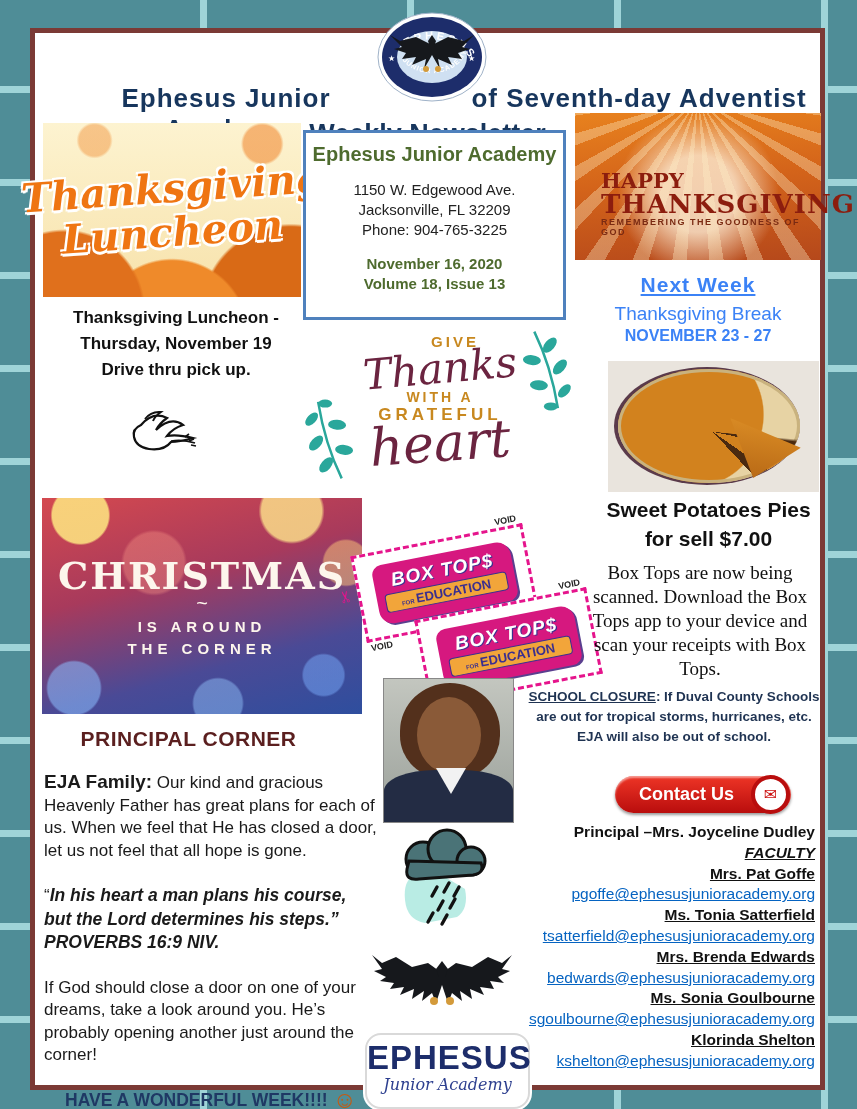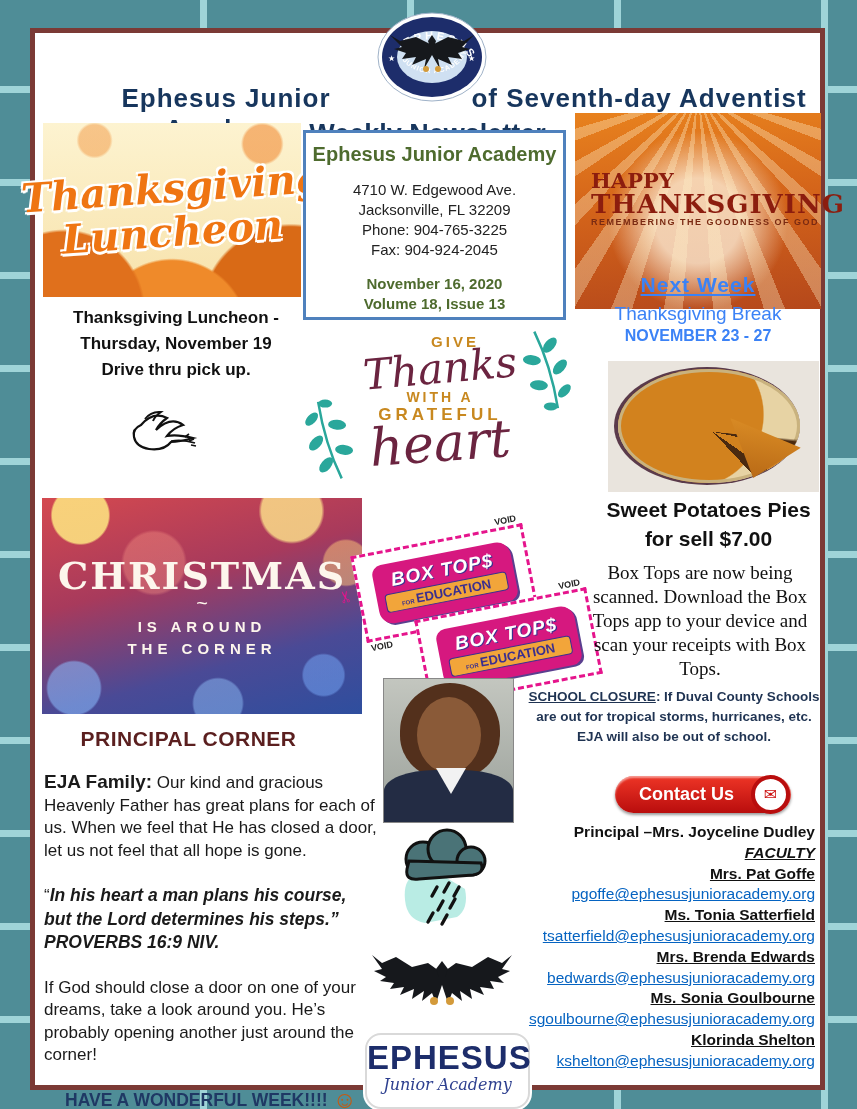--- a/index.html
+++ b/index.html
@@ -131,26 +131,26 @@
   .eagleart{ left:335px; top:910px; width:145px; height:72px; }
 
   .ephlogo{ left:330px; top:1000px; width:165px; height:76px; background:#fff;
     border:2px solid #d9d9d9; border-radius:16px; text-align:center; padding-top:6px;
     box-shadow:0 0 0 2px #fff; }
   .ephlogo .big{ color:#1d2d6b; font-weight:bold; font-size:33px; letter-spacing:1px; line-height:34px; }
   .ephlogo .small{ color:#2d3f8f; font-family:"DejaVu Serif", serif; font-style:italic; font-size:16px; }
 
   
   .thanksimg{
-    left:540px; top:80px; width:246px; height:196px;
+    left:540px; top:80px; width:246px; height:147px;
     background:
       repeating-conic-gradient(from -50deg at 50% -10%, rgba(255,240,200,.35) 0 5deg, rgba(0,0,0,0) 5deg 13deg),
       radial-gradient(circle at 50% 55%, rgba(255,245,225,.75) 0 26%, transparent 55%),
       linear-gradient(175deg,#e8821e 0%, #d4641a 45%, #b5481b 100%);
-    color:#8c1d0e; padding:58px 0 0 16px;
+    color:#8c1d0e; padding:58px 0 0 26px;
   }
   .ht1{ font-family:"DejaVu Serif", serif; font-weight:bold; font-size:21px; line-height:20px; }
   .ht2{ font-family:"DejaVu Serif", serif; font-weight:bold; font-size:26px; line-height:26px; letter-spacing:1px; }
   .ht3{ font-size:9px; letter-spacing:1.5px; color:#7a2a12; font-weight:bold; }
 
   .nextweek{ left:540px; top:240px; width:246px; text-align:center; color:#3b82f6; }
   .nw1{ font-size:21px; text-decoration:underline; font-weight:bold; letter-spacing:1px; }
   .nw2{ font-size:19px; margin-top:6px; }
   .nw3{ font-size:16px; font-weight:bold; margin-top:2px; }
 
@@ -255,24 +255,23 @@
 
   <div class="abs pc-body">
     <p><span class="pc-lead">EJA Family:</span><span> Our kind and gracious Heavenly Father has great plans for each of us. When we feel that He has closed a door, let us not feel that all hope is gone.</span></p>
     <p><span>“</span><span class="pc-quote">In his heart a man plans his course, but the Lord determines his steps.” PROVERBS 16:9 NIV.</span></p>
     <p>If God should close a door on one of your dreams, take a look around you. He’s probably opening another just around the corner!</p>
     <p class="pc-close"><span>HAVE A WONDERFUL WEEK!!!!</span> <span class="smiley">☺</span></p>
   </div>
 
   <div class="abs infobox">
     <div class="t">Ephesus Junior Academy</div>
-    <div class="a">4710 W. Edgewood Ave.</div>
+    <div class="a">1150 W. Edgewood Ave.</div>
     <div class="a">Jacksonville, FL 32209</div>
     <div class="a">Phone: 904-765-3225</div>
-    <div class="a">Fax: 904-924-2045</div>
     <div class="d">November 16, 2020</div>
     <div class="d" style="margin-top:0">Volume 18, Issue 13</div>
   </div>
 
   <div class="abs givethanks">
     <svg class="leaf l" viewBox="0 0 60 90">
       <path d="M30 88 Q26 50 34 8" fill="none" stroke="#2aa79b" stroke-width="2.5"></path>
       <ellipse cx="20" cy="70" rx="9" ry="5" fill="#2aa79b" transform="rotate(-30 20 70)"></ellipse>
       <ellipse cx="42" cy="62" rx="9" ry="5" fill="#2aa79b" transform="rotate(25 42 62)"></ellipse>
       <ellipse cx="18" cy="46" rx="9" ry="5" fill="#2aa79b" transform="rotate(-28 18 46)"></ellipse>

